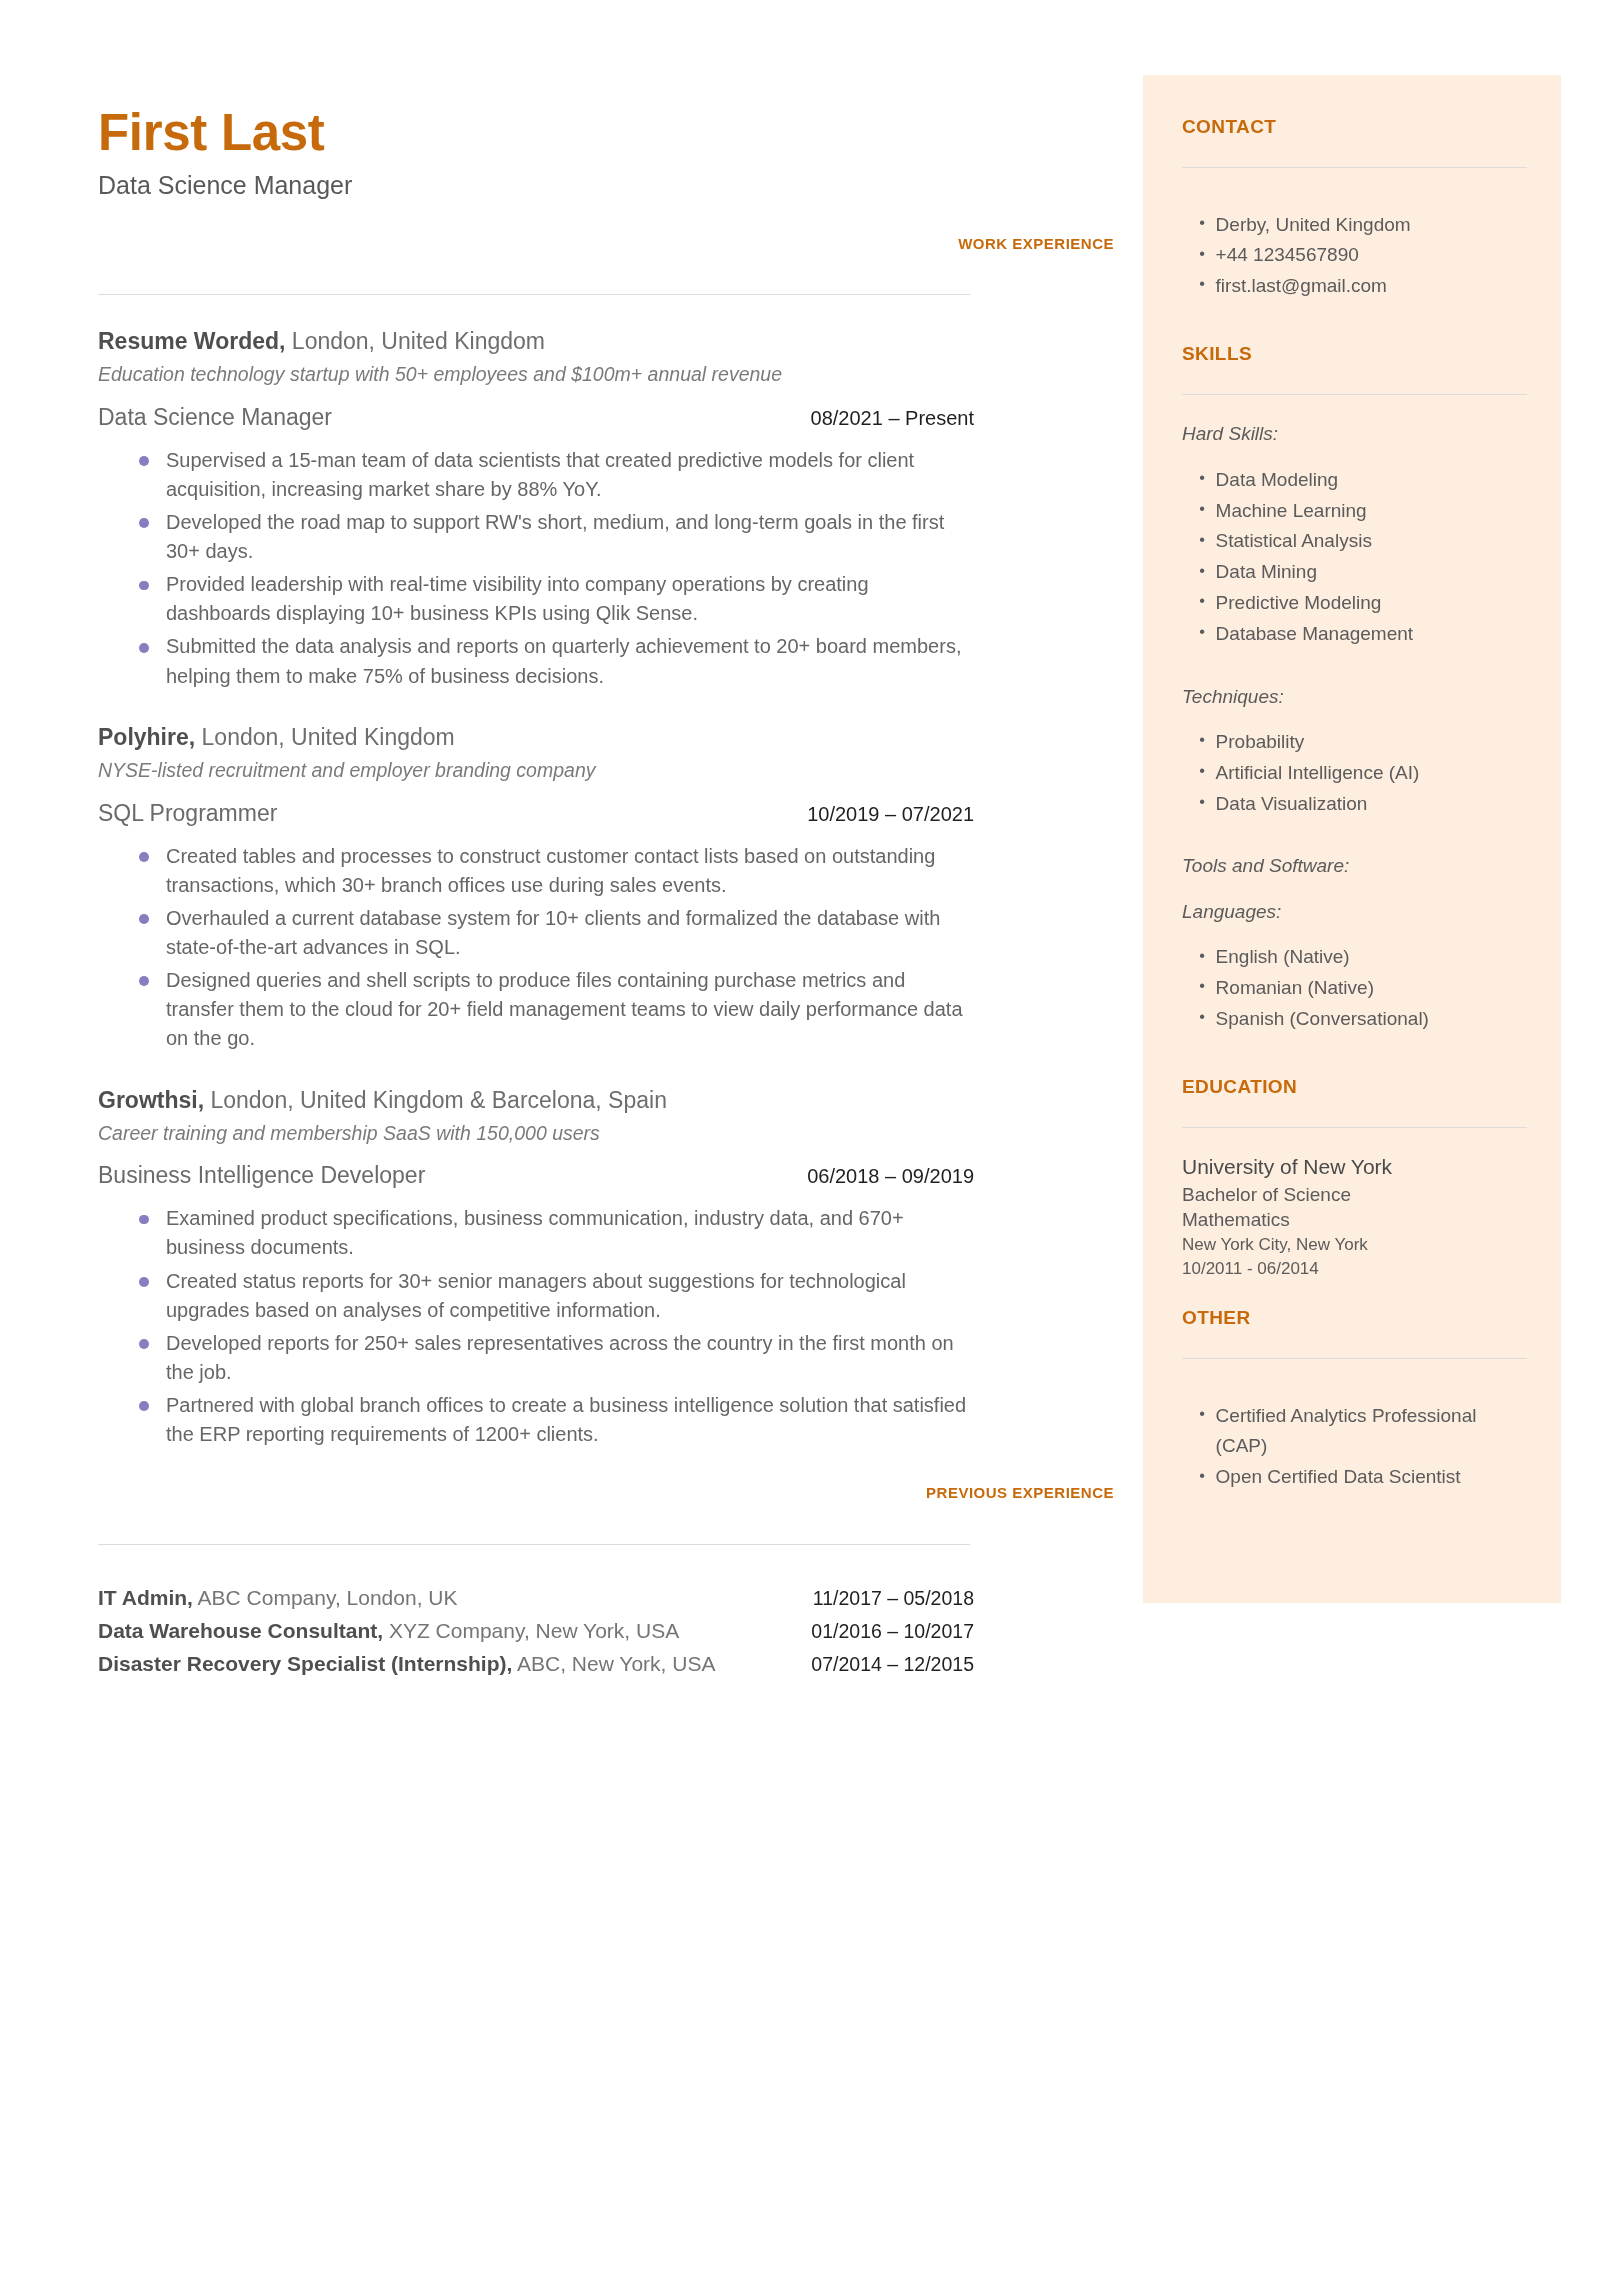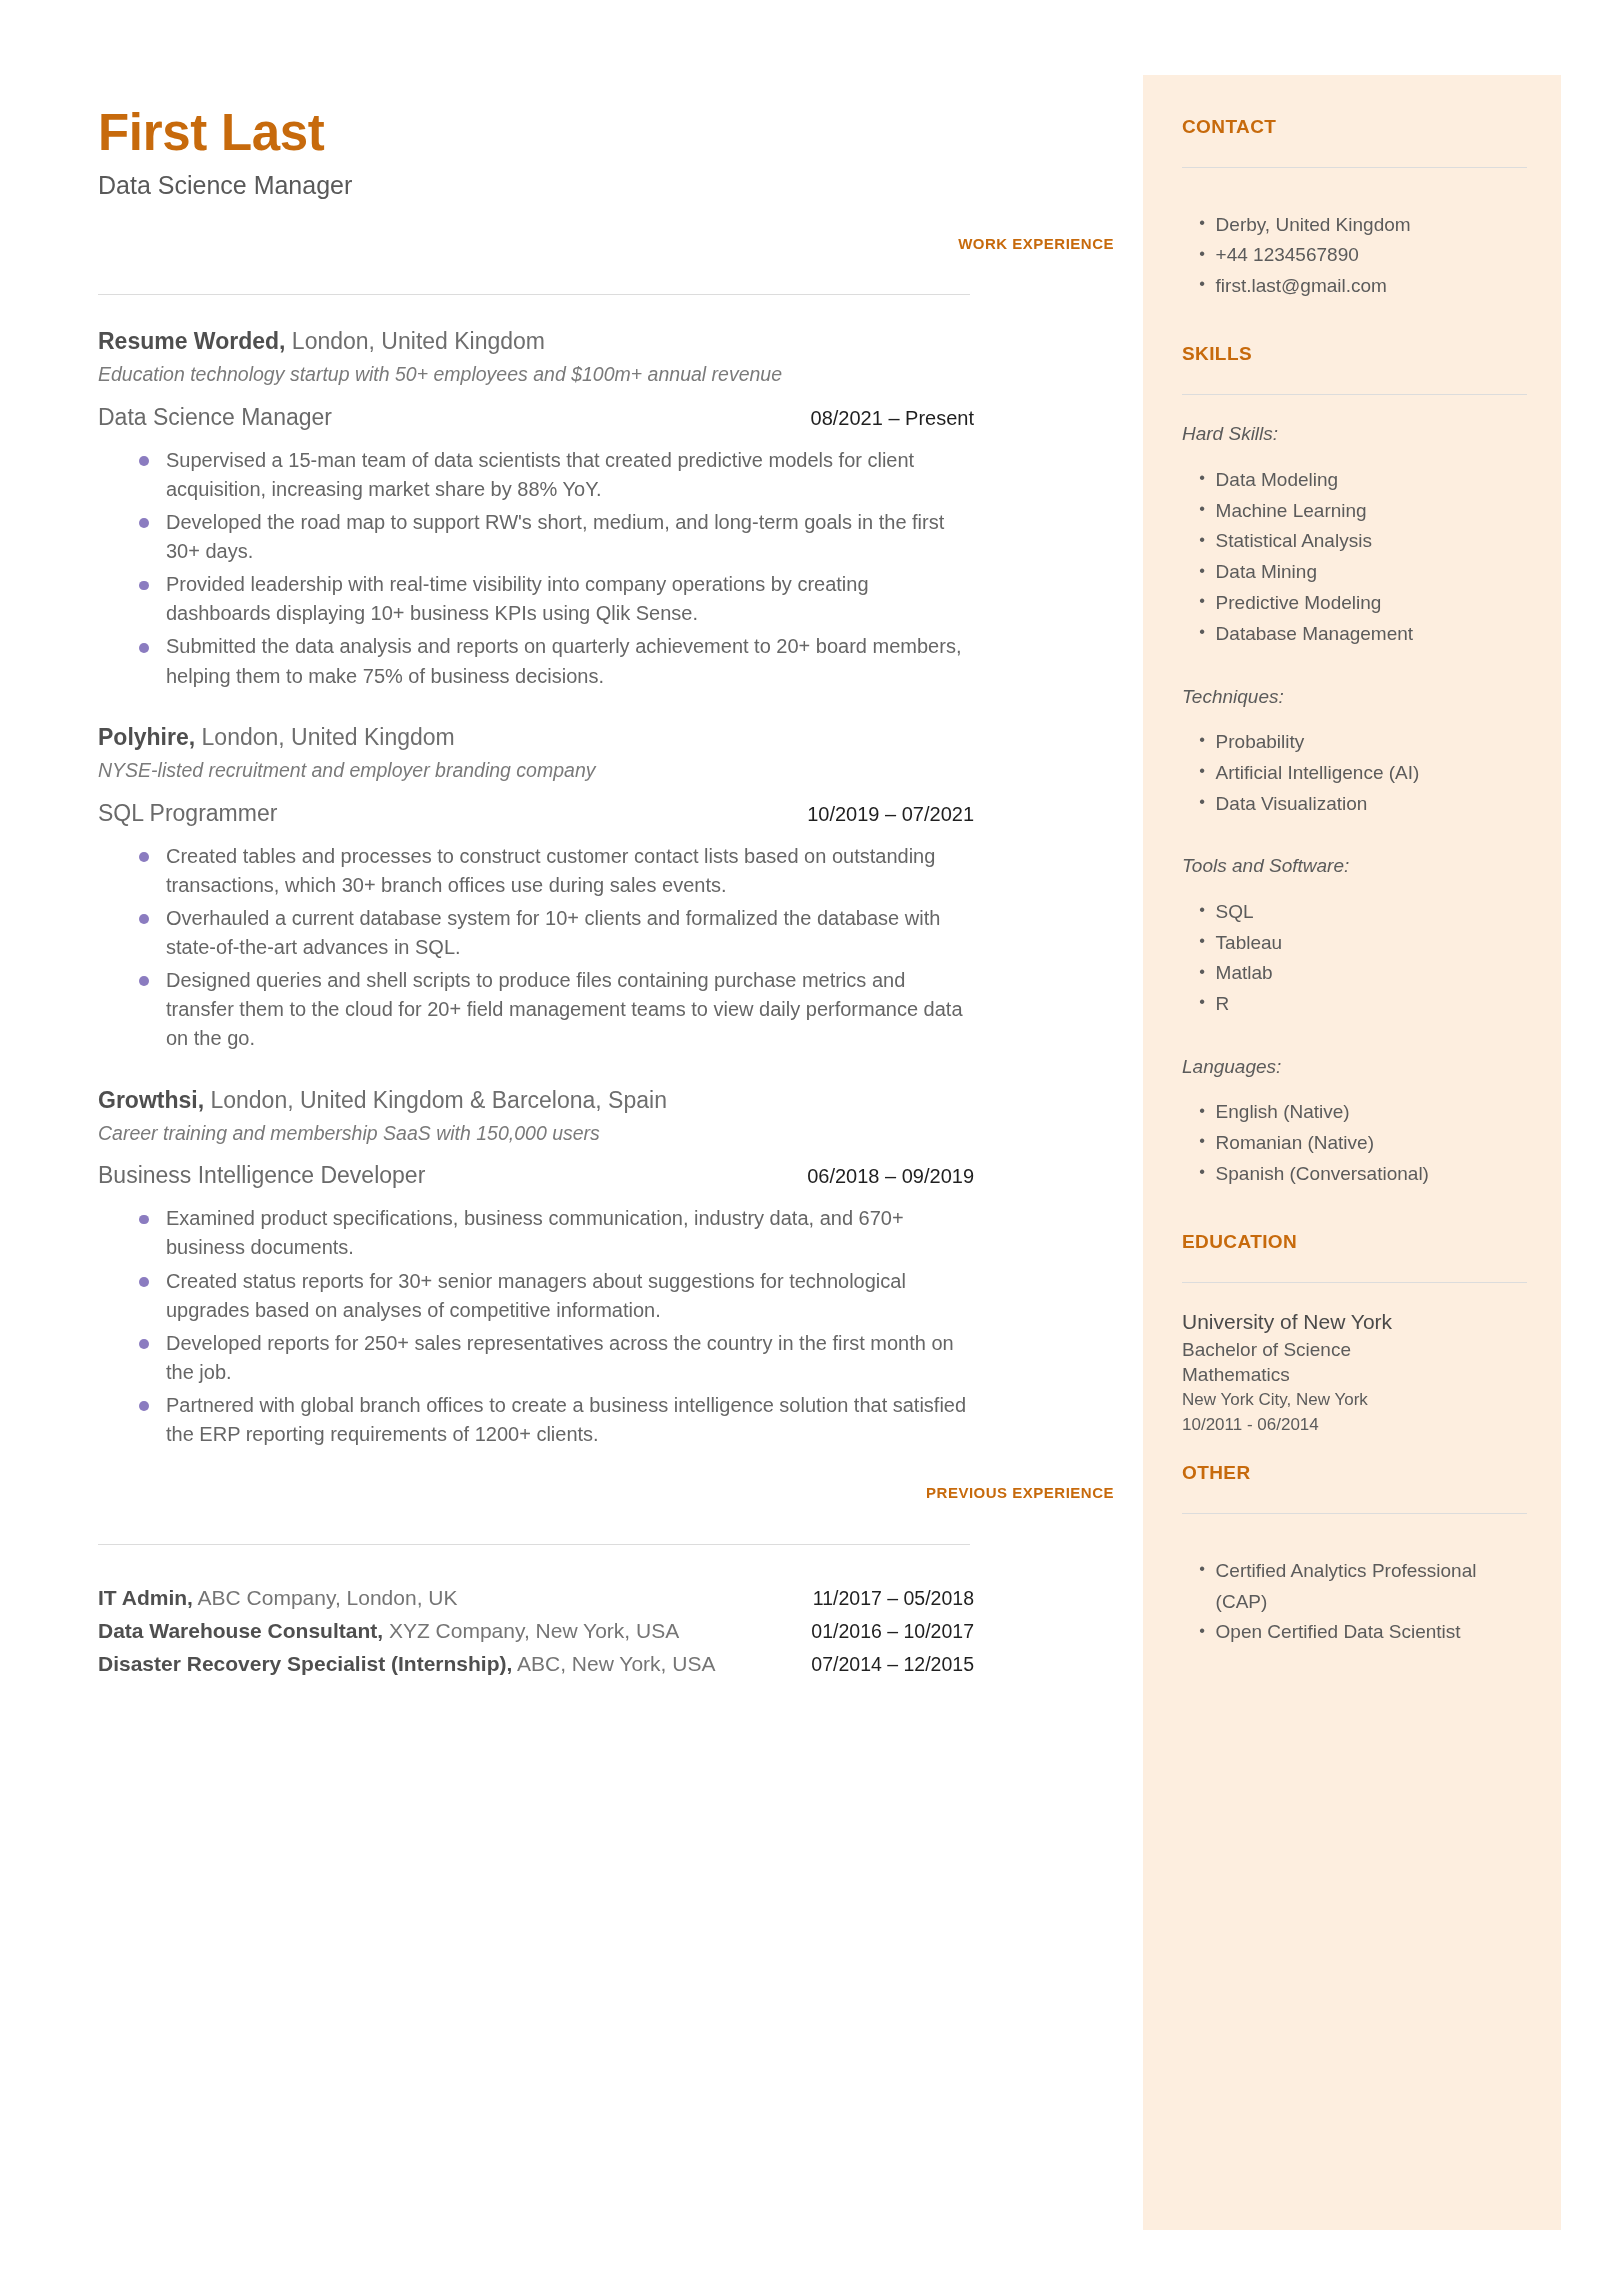--- a/index.html
+++ b/index.html
@@ -22,21 +22,21 @@
     background: #ffffff;
     border-radius: 10px;
   }
 
   
   .sidebar {
     position: absolute;
     left: 1143px;
     top: 75px;
     width: 418px;
-    height: 2155px;
+    height: 1528px;
     background: #FDEEDF;
     box-sizing: border-box;
     padding: 42px 34px 0 39px;
   }
 
   .side-heading {
     color: #C76A0C;
     font-weight: bold;
     font-size: 19px;
     letter-spacing: 0.4px;
@@ -341,26 +341,20 @@
         </ul>
         <div class="side-gap-sm"></div>
         <p class="side-sub">Techniques:</p>
         <ul class="side-list">
           <li>Probability</li>
           <li>Artificial Intelligence (AI)</li>
           <li>Data Visualization</li>
         </ul>
         <div class="side-gap-sm"></div>
         <p class="side-sub">Tools and Software:</p>
-        <ul class="side-list">
-          <li>SQL</li>
-          <li>Tableau</li>
-          <li>Matlab</li>
-          <li>R</li>
-        </ul>
         <div class="side-gap-sm"></div>
         <p class="side-sub">Languages:</p>
         <ul class="side-list">
           <li>English (Native)</li>
           <li>Romanian (Native)</li>
           <li>Spanish (Conversational)</li>
         </ul>
       </div>
 
     <div class="side-gap-md"></div>

